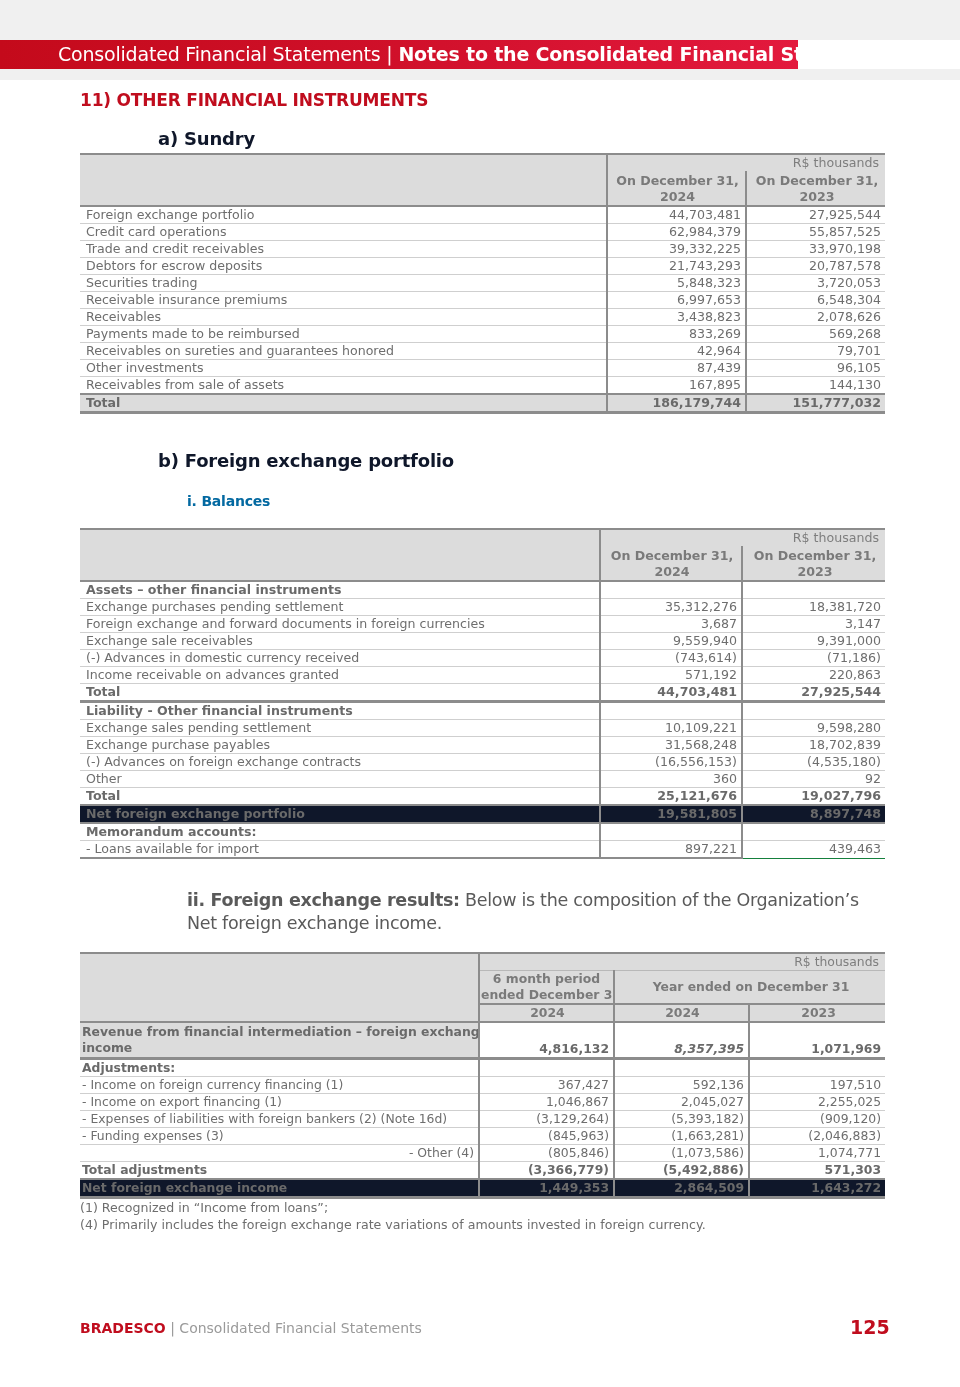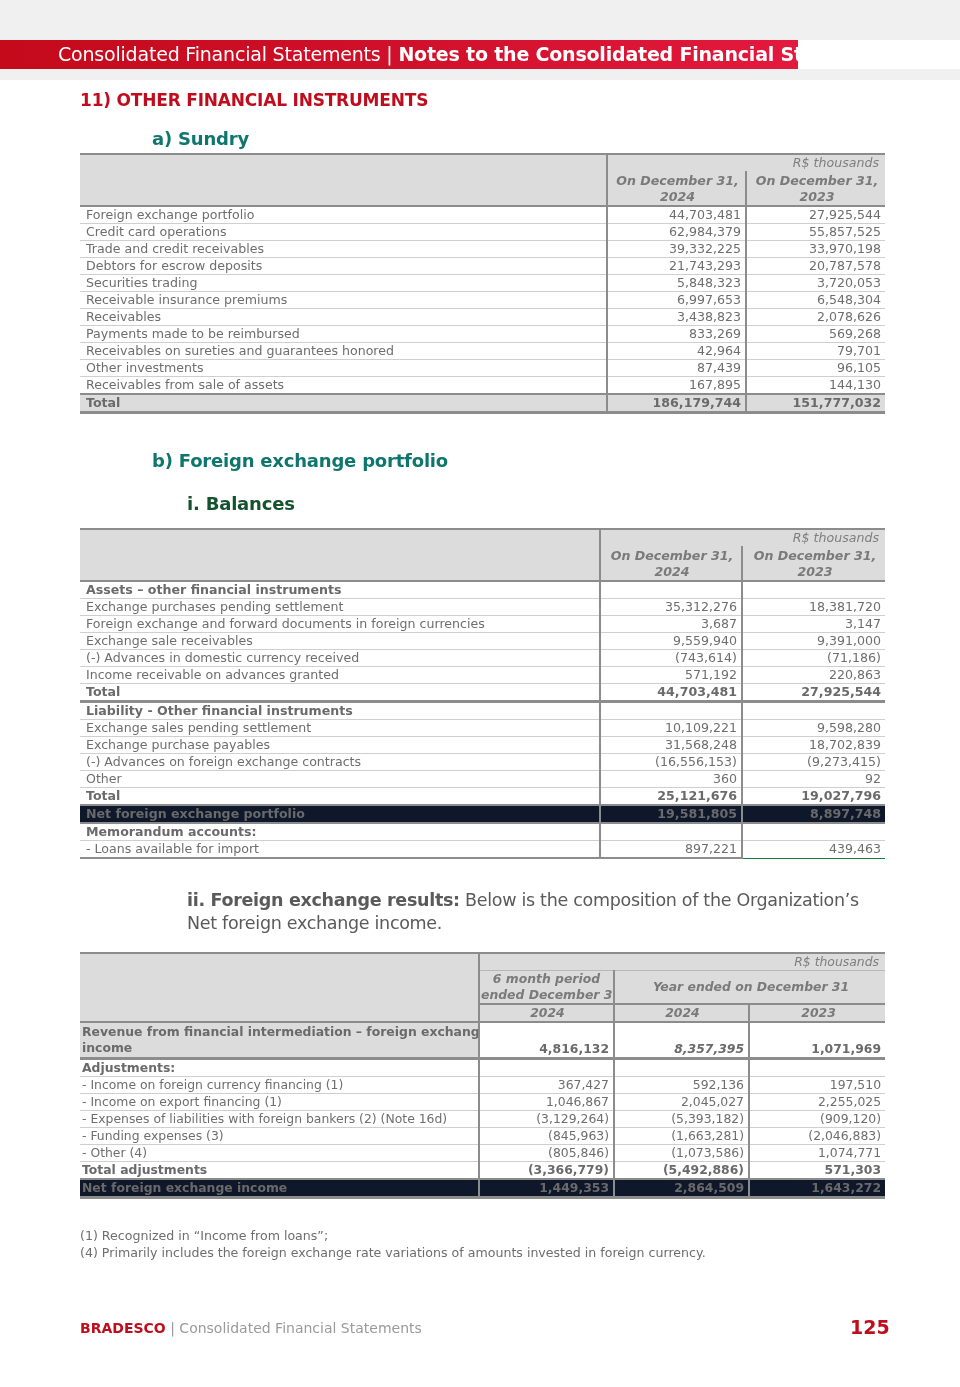--- a/index.html
+++ b/index.html
@@ -7,40 +7,40 @@
   body { font-family: "DejaVu Sans", "Liberation Sans", sans-serif; color: #6b6b6b; position: relative; }
 
   .top-strip { position: absolute; left: 0; top: 0; width: 960px; height: 40px; background: #f0f0f0; }
   .banner { position: absolute; left: 0; top: 40px; width: 798px; height: 29px;
     background: linear-gradient(90deg, #c40a1b 0%, #d0102a 50%, #e3193d 100%);
     color: #ffffff; font-size: 19px; line-height: 29px; padding-left: 58px; white-space: nowrap; letter-spacing: -0.2px; }
   .banner b { font-weight: bold; }
   .banner-under { position: absolute; left: 0; top: 69px; width: 960px; height: 11px; background: #f0f0f0; }
 
   .h1 { position: absolute; left: 80px; top: 90px; font-size: 17px; font-weight: bold; color: #c00d1e; letter-spacing: -0.2px; }
-  .h2 { position: absolute; left: 152px; font-size: 18px; font-weight: bold; color: #0f766e; letter-spacing: -0.2px; }
-  .h3 { position: absolute; left: 187px; font-size: 18px; font-weight: bold; color: #14532d; letter-spacing: -0.2px; }
+  .h2 { position: absolute; left: 158px; font-size: 18px; font-weight: bold; color: #0f172a; letter-spacing: -0.2px; }
+  .h3 { position: absolute; left: 187px; font-size: 14px; font-weight: bold; color: #0369a1; letter-spacing: -0.2px; }
   .para { position: absolute; left: 187px; top: 889px; width: 700px; font-size: 17.5px; line-height: 23px; color: #5a5a5a; letter-spacing: -0.3px; }
   .para b { color: #5a5a5a; }
 
   table { position: absolute; left: 80px; border-collapse: collapse; font-size: 12.6px; color: #6e6e6e; table-layout: fixed; }
   td, th { padding: 0 4px 0 6px; height: 17px; line-height: 16px; white-space: nowrap; overflow: hidden; }
   th { font-weight: bold; color: #7a7a7a; background: #dcdcdc; text-align: center; }
-  .hdr td, .hdr th { background: #dcdcdc; font-style: italic; }
+  .hdr td, .hdr th { background: #dcdcdc; }
   .unit { text-align: right; font-weight: normal; color: #7e7e7e; padding-right: 6px; }
   .num { text-align: right; padding-right: 4px; }
   .row td { border-bottom: 1px solid #cfcfcf; }
   .vsep { border-left: 2px solid #8c8c8c; }
   .bold td { font-weight: bold; color: #6a6a6a; }
   .total td { font-weight: bold; color: #6a6a6a; background: #dcdcdc; border-top: 2px solid #8c8c8c; border-bottom: 3px solid #8c8c8c; }
   .topline { border-top: 2px solid #8c8c8c; }
   .hbot { border-bottom: 2px solid #8c8c8c; }
   .grayrow td { background: #0f172a; }
 
-  .notes { position: absolute; left: 80px; top: 1200px; width: 805px; font-size: 12.6px; line-height: 16.5px; color: #6e6e6e; margin-top: 28px; }
+  .notes { position: absolute; left: 80px; top: 1200px; width: 805px; font-size: 12.6px; line-height: 16.5px; color: #6e6e6e; }
   .footer-left { position: absolute; left: 80px; top: 1320px; font-size: 14px; color: #9a9a9a; }
   .footer-left b { color: #c00d1e; font-weight: bold; }
   .footer-page { position: absolute; left: 850px; top: 1316px; font-size: 19px; font-weight: bold; color: #c00d1e; }
 </style>
 </head>
 <body>
 
 <div class="top-strip"></div>
 <div class="banner"><span>Consolidated Financial Statements</span><span> | </span><b>Notes to the Consolidated Financial Statements</b></div>
 <div class="banner-under"></div>
@@ -200,21 +200,21 @@
         <td class="num vsep">9,598,280</td>
       </tr>
       <tr class="row">
         <td>Exchange purchase payables</td>
         <td class="num vsep">31,568,248</td>
         <td class="num vsep">18,702,839</td>
       </tr>
       <tr class="row">
         <td>(-) Advances on foreign exchange contracts</td>
         <td class="num vsep">(16,556,153)</td>
-        <td class="num vsep">(9,273,415)</td>
+        <td class="num vsep">(4,535,180)</td>
       </tr>
       <tr class="row">
         <td>Other</td>
         <td class="num vsep">360</td>
         <td class="num vsep">92</td>
       </tr>
     </tbody>
   <tbody>
       <tr class="bold">
     <td style="border-bottom:2px solid #8c8c8c">Total</td>
@@ -294,21 +294,21 @@
         <td class="num vsep">(5,393,182)</td>
         <td class="num vsep">(909,120)</td>
       </tr>
       <tr class="row">
         <td style="padding-left: 2px;">- Funding expenses (3)</td>
         <td class="num vsep">(845,963)</td>
         <td class="num vsep">(1,663,281)</td>
         <td class="num vsep">(2,046,883)</td>
       </tr>
       <tr class="row">
-        <td style="padding-left: 2px;">- Other (4)</td>
+        <td style="padding-left: 2px; text-align: right;">- Other (4)</td>
         <td class="num vsep">(805,846)</td>
         <td class="num vsep">(1,073,586)</td>
         <td class="num vsep">1,074,771</td>
       </tr>
     </tbody>
   <tbody>
       <tr class="bold">
     <td style="padding-left:2px;border-top:1px solid #cfcfcf;border-bottom:2px solid #8c8c8c">Total adjustments</td>
     <td class="num vsep" style="border-top:1px solid #cfcfcf;border-bottom:2px solid #8c8c8c">(3,366,779)</td>
     <td class="num vsep" style="border-top:1px solid #cfcfcf;border-bottom:2px solid #8c8c8c">(5,492,886)</td>

